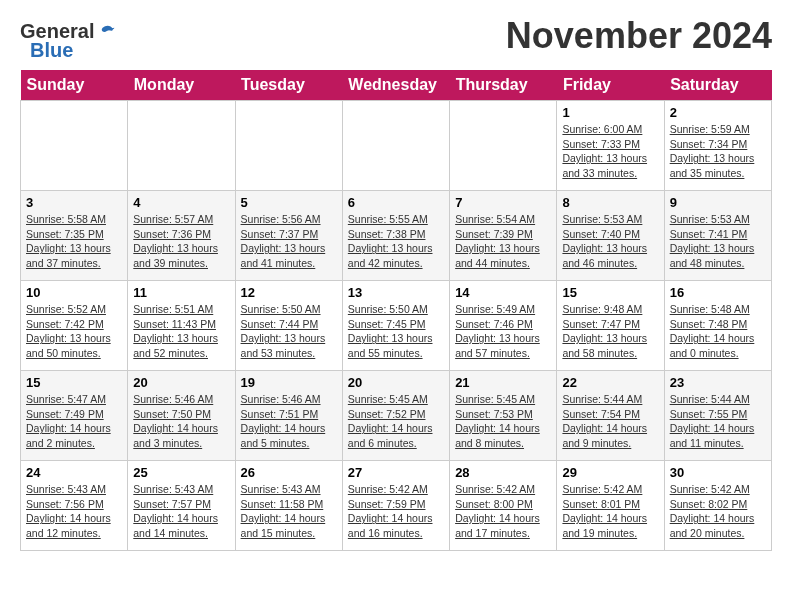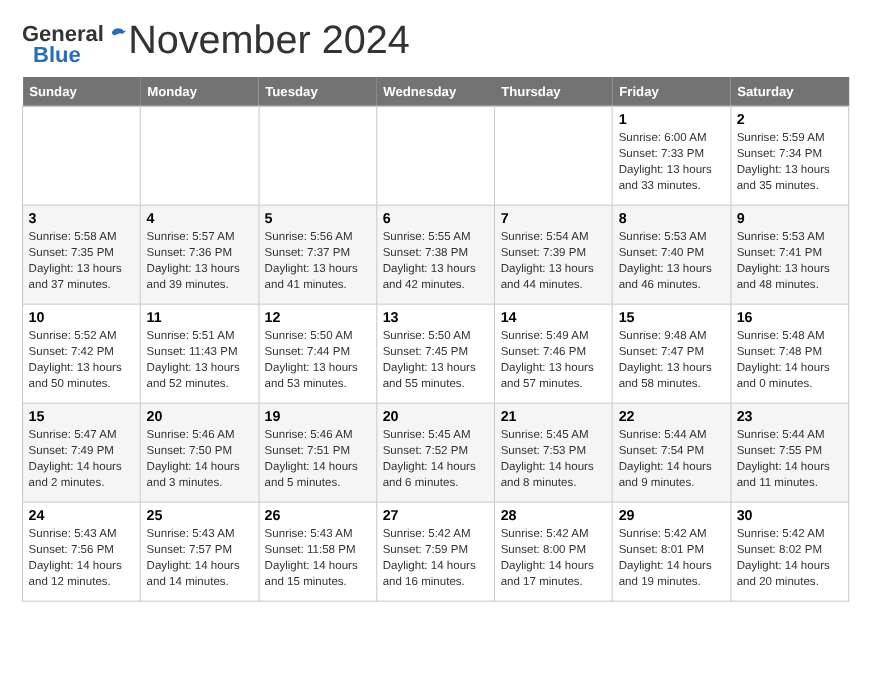--- a/index.html
+++ b/index.html
@@ -6,21 +6,21 @@
     body {
       font-family: Arial, sans-serif;
       background: #fff;
       width: 792px;
       min-height: 612px;
       padding: 16px 20px;
     }
     .header {
       display: flex;
       align-items: flex-start;
-      justify-content: flex-start;
+      justify-content: space-between;
       margin-bottom: 8px;
     }
     .logo {
       display: flex;
       flex-direction: column;
       align-items: flex-start;
       margin-top: 4px;
     }
     .logo-text {
       display: flex;
@@ -29,39 +29,39 @@
     }
     .logo-icon {
       width: 20px;
       height: 20px;
     }
     .title-section {
       text-align: right;
     }
     .month-title {
       font-size: 36px;
-      font-weight: normal;
+      font-weight: bold;
       color: #333;
       line-height: 1.1;
     }
     .location {
       font-size: 16px;
       color: #333;
     }
     table {
       width: 100%;
       border-collapse: collapse;
       font-size: 11px;
     }
     thead th {
-      background-color: #737373;
+      background-color: #be185d;
       color: #fff;
       text-align: left;
       padding: 6px 6px;
-      font-size: 12px;
+      font-size: 16px;
       font-weight: bold;
     }
     tbody td {
       border: 1px solid #ccc;
       vertical-align: top;
       padding: 4px 5px;
       height: 90px;
       width: 14.28%;
       background: #fff;
     }
@@ -71,20 +71,21 @@
     .day-number {
       font-weight: bold;
       font-size: 13px;
       display: block;
       margin-bottom: 2px;
     }
     .day-info {
       font-size: 10.5px;
       color: #333;
       line-height: 1.4;
+      text-decoration: underline;
     }
     .empty-cell {
       background: #fff !important;
     }
   </style>
 </head>
 <body>
 
 <div class="header">
   <div class="logo">

